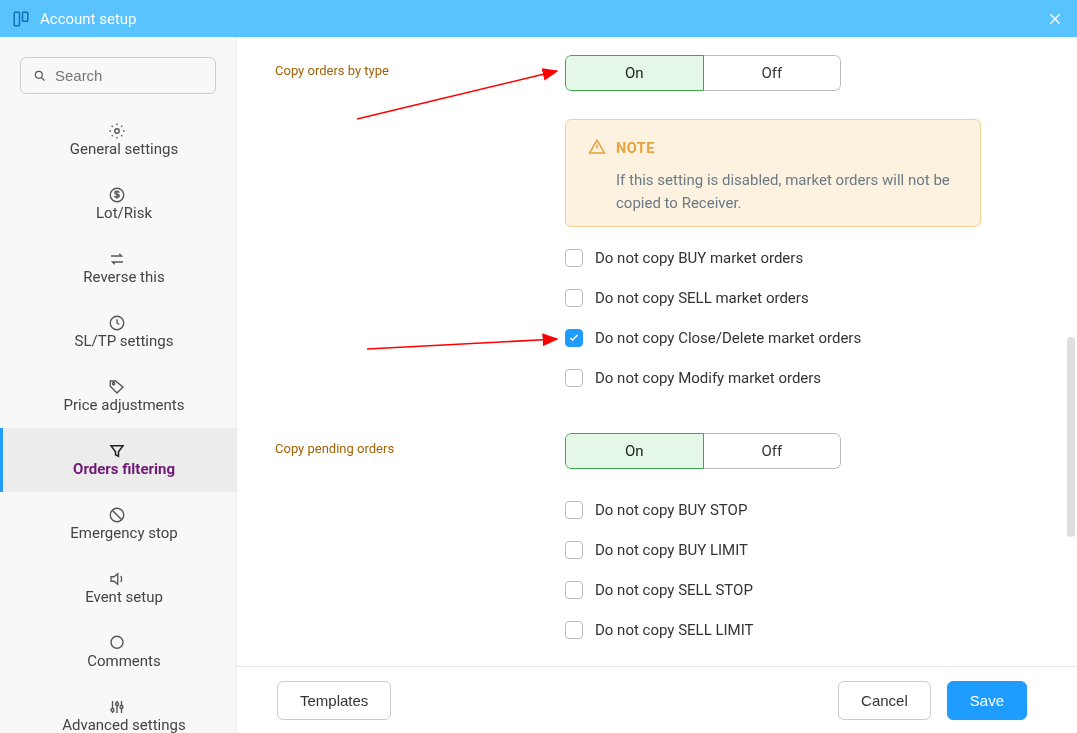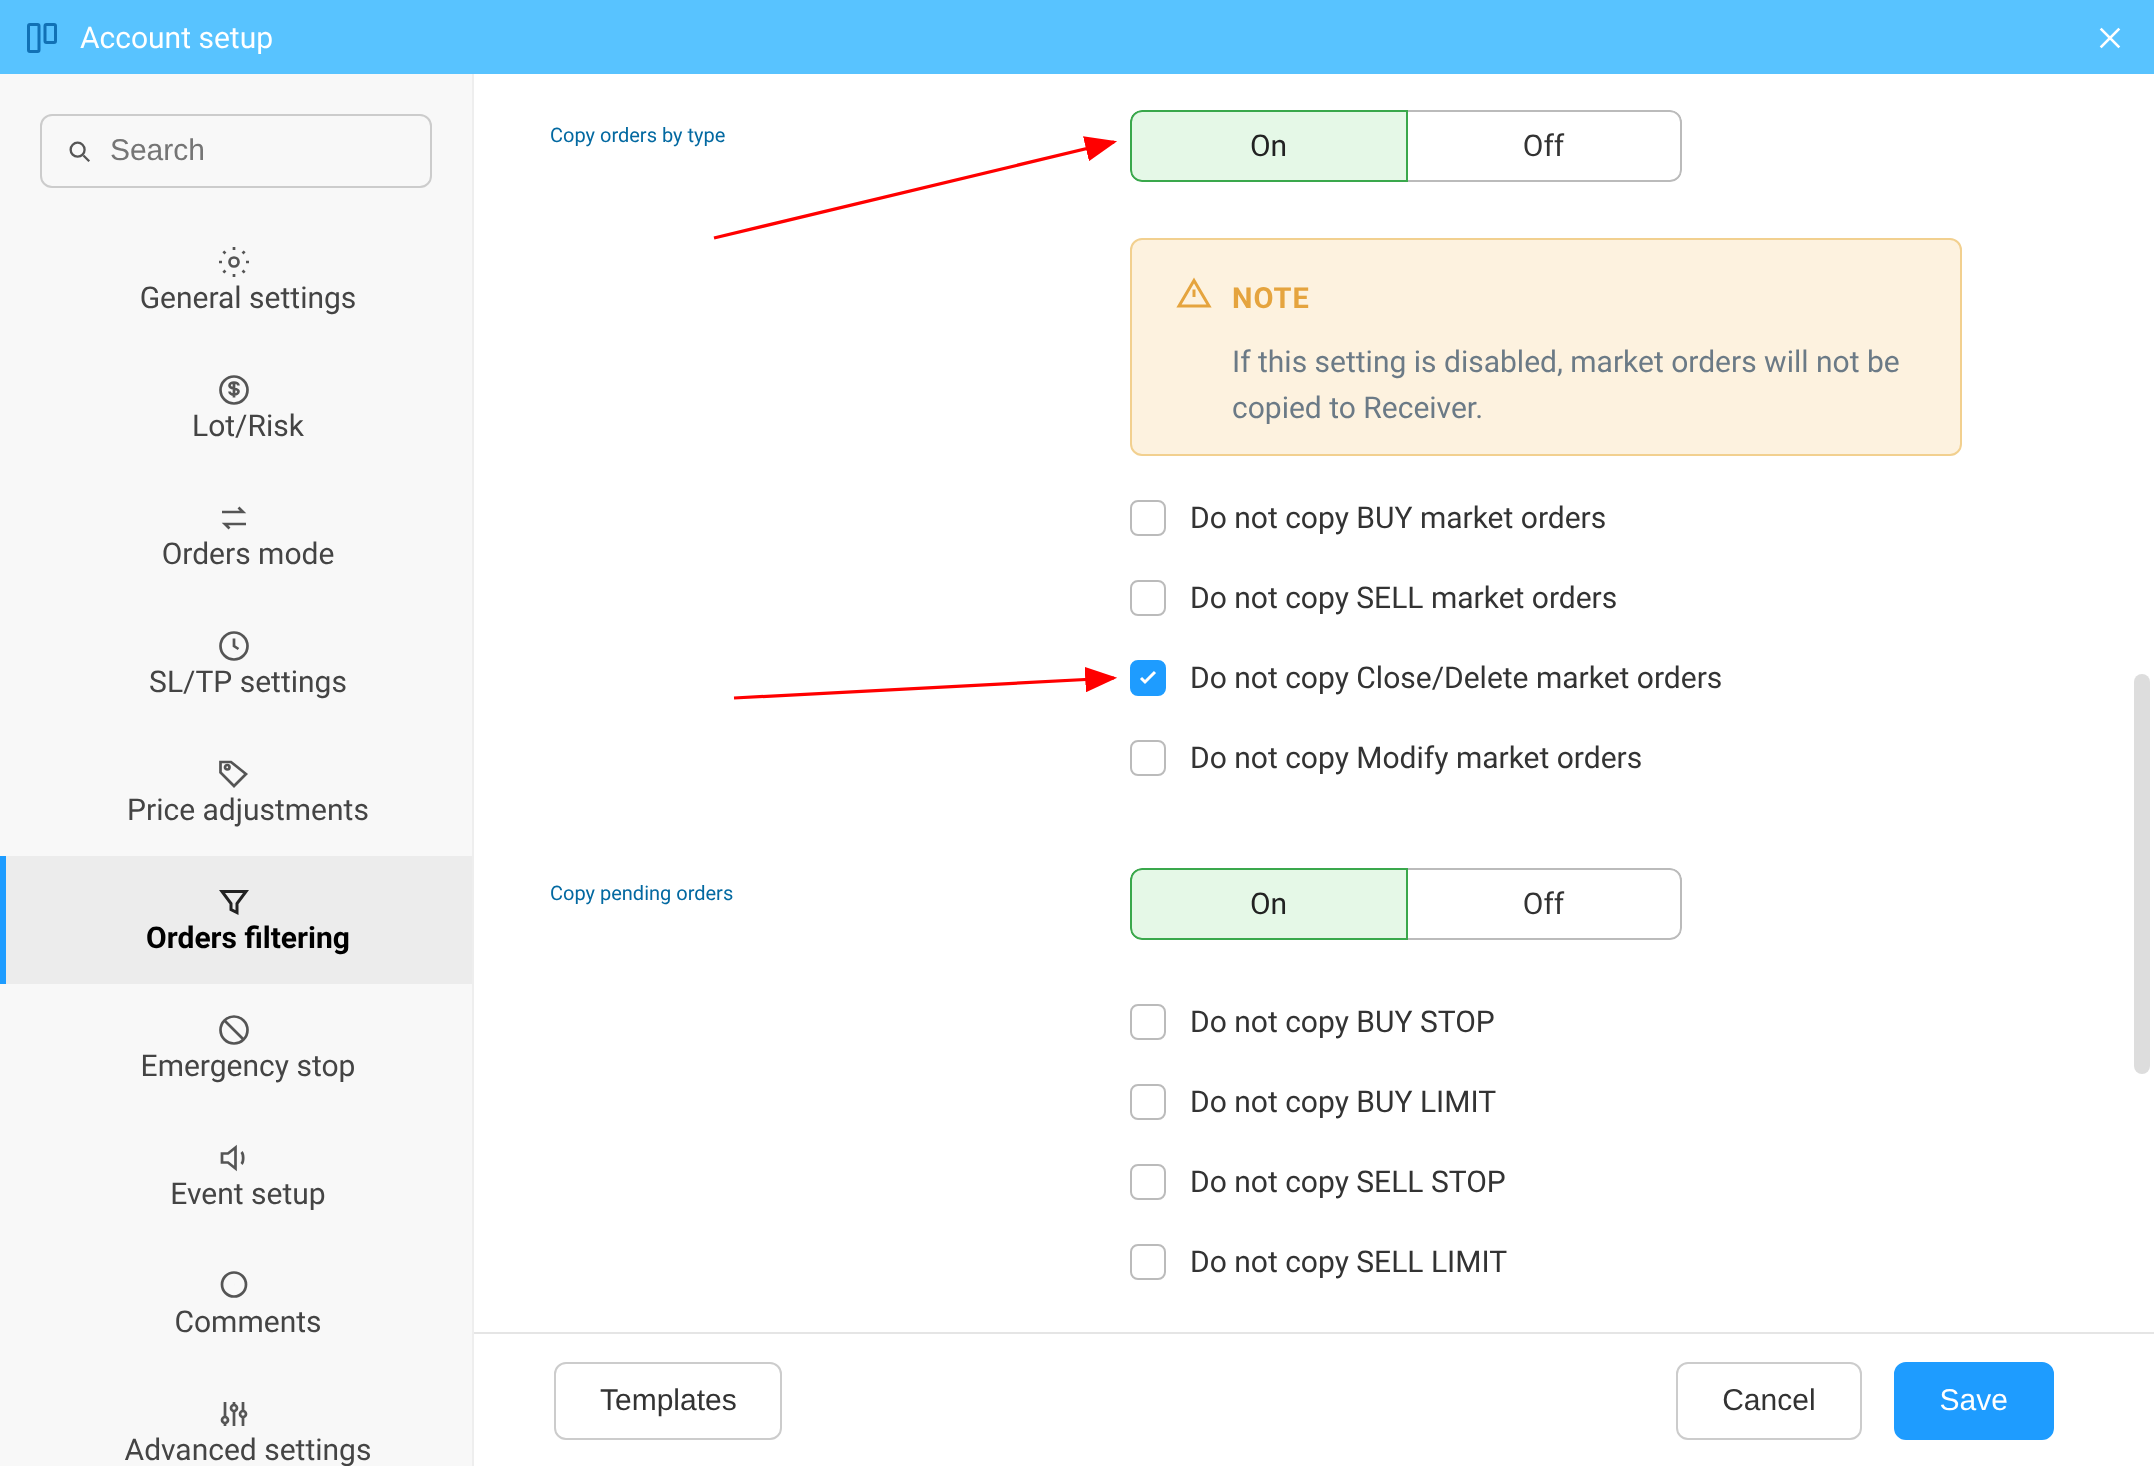--- a/index.html
+++ b/index.html
@@ -10,27 +10,27 @@
   .titlebar .title-text { font-size: 15px; color: #fff; }
   .titlebar .close { position: absolute; right: 12px; top: 50%; transform: translateY(-50%); width: 20px; height: 20px; cursor: pointer; display:flex; align-items:center; justify-content:center; }
   .body { display: flex; height: calc(100% - 37px); position: relative; }
   .sidebar { width: 237px; background: #f8f8f8; border-right: 1px solid #eee; padding-top: 20px; flex-shrink:0; }
   .search-wrap { padding: 0 20px 14px; }
   .search { display: flex; align-items: center; border: 1px solid #ccc; border-radius: 6px; padding: 9px 12px; background: #f8f8f8; }
   .search input { border: none; outline: none; background: transparent; font-size: 15px; color: #6d28d9; width: 100%; margin-left: 8px; }
   .search svg { stroke: #555; }
   .nav { list-style: none; }
   .nav li { display: flex; align-items: center; padding: 14px 20px 14px 32px; color: #444; cursor: pointer; font-size: 15px; flex-direction: column; }
-  .nav li.active { background: #ececec; border-left: 3px solid #1e9cff; font-weight: 700; color: #000000; padding-left: 29px; justify-content: space-between; }
+  .nav li.active { background: #ececec; border-left: 3px solid #1e9cff; font-weight: 700; color: #701a75; padding-left: 29px; justify-content: space-between; }
   .nav li .nav-icon { width: 18px; height: 18px; margin-right: 14px; display:flex; align-items:center; justify-content:center; flex-shrink:0; }
   .nav li .nav-label { }
   .content { flex: 1; position: relative; overflow: hidden; }
   .content-inner { padding: 18px 38px 80px 38px; height: 100%; overflow: hidden; position: relative; }
   .row { display: flex; align-items: flex-start; margin-bottom: 24px; }
-  .row-label { width: 290px; padding-top: 8px; font-size: 10px; color: #0369a1; flex-shrink:0; }
+  .row-label { width: 290px; padding-top: 8px; font-size: 13px; color: #a16207; flex-shrink:0; }
   .row-content { flex: 1; }
   .toggle-group { display: flex; border-radius: 6px; overflow: hidden; width: 276px; }
   .toggle-btn { flex: 1; text-align: center; padding: 8px 0; font-size: 15px; border: 1px solid #bbb; background: #fff; cursor:pointer; }
   .toggle-btn.on { background: #e5f8e7; border-color: #3aa84c; color: #222; }
   .toggle-btn.left { border-radius: 6px 0 0 6px; }
   .toggle-btn.right { border-radius: 0 6px 6px 0; border-left: none; }
   .note-box { margin-top: 28px; border: 1px solid #f2d08f; background: #fdf2df; border-radius: 6px; padding: 18px 22px 12px; width: 416px; }
   .note-head { display:flex; align-items:center; margin-bottom: 10px; }
   .note-head .note-title { color: #e5a43e; font-weight: 700; letter-spacing: 0.5px; font-size: 14.5px; margin-left: 10px; }
   .note-text { color: #6b7a86; font-size: 15px; padding-left: 28px; line-height: 1.5; }
@@ -98,21 +98,21 @@
               </svg>
             </span>
           <span class="nav-label">Lot/Risk</span>
         </li>
         <li>
           <span class="nav-icon">
               <svg viewBox="0 0 24 24" width="18" height="18" fill="none" stroke="#555" stroke-width="1.8">
                 <path d="M4 8h14l-3-3M20 16H6l3 3"></path>
               </svg>
             </span>
-          <span class="nav-label">Orders mode</span>
+          <span class="nav-label">Reverse this</span>
         </li>
         <li>
           <span class="nav-icon">
               <svg viewBox="0 0 24 24" width="18" height="18" fill="none" stroke="#555" stroke-width="1.8">
                 <circle cx="12" cy="12" r="9"></circle>
                 <path d="M12 7v5l3 2"></path>
               </svg>
             </span>
           <span class="nav-label">SL/TP settings</span>
         </li>

